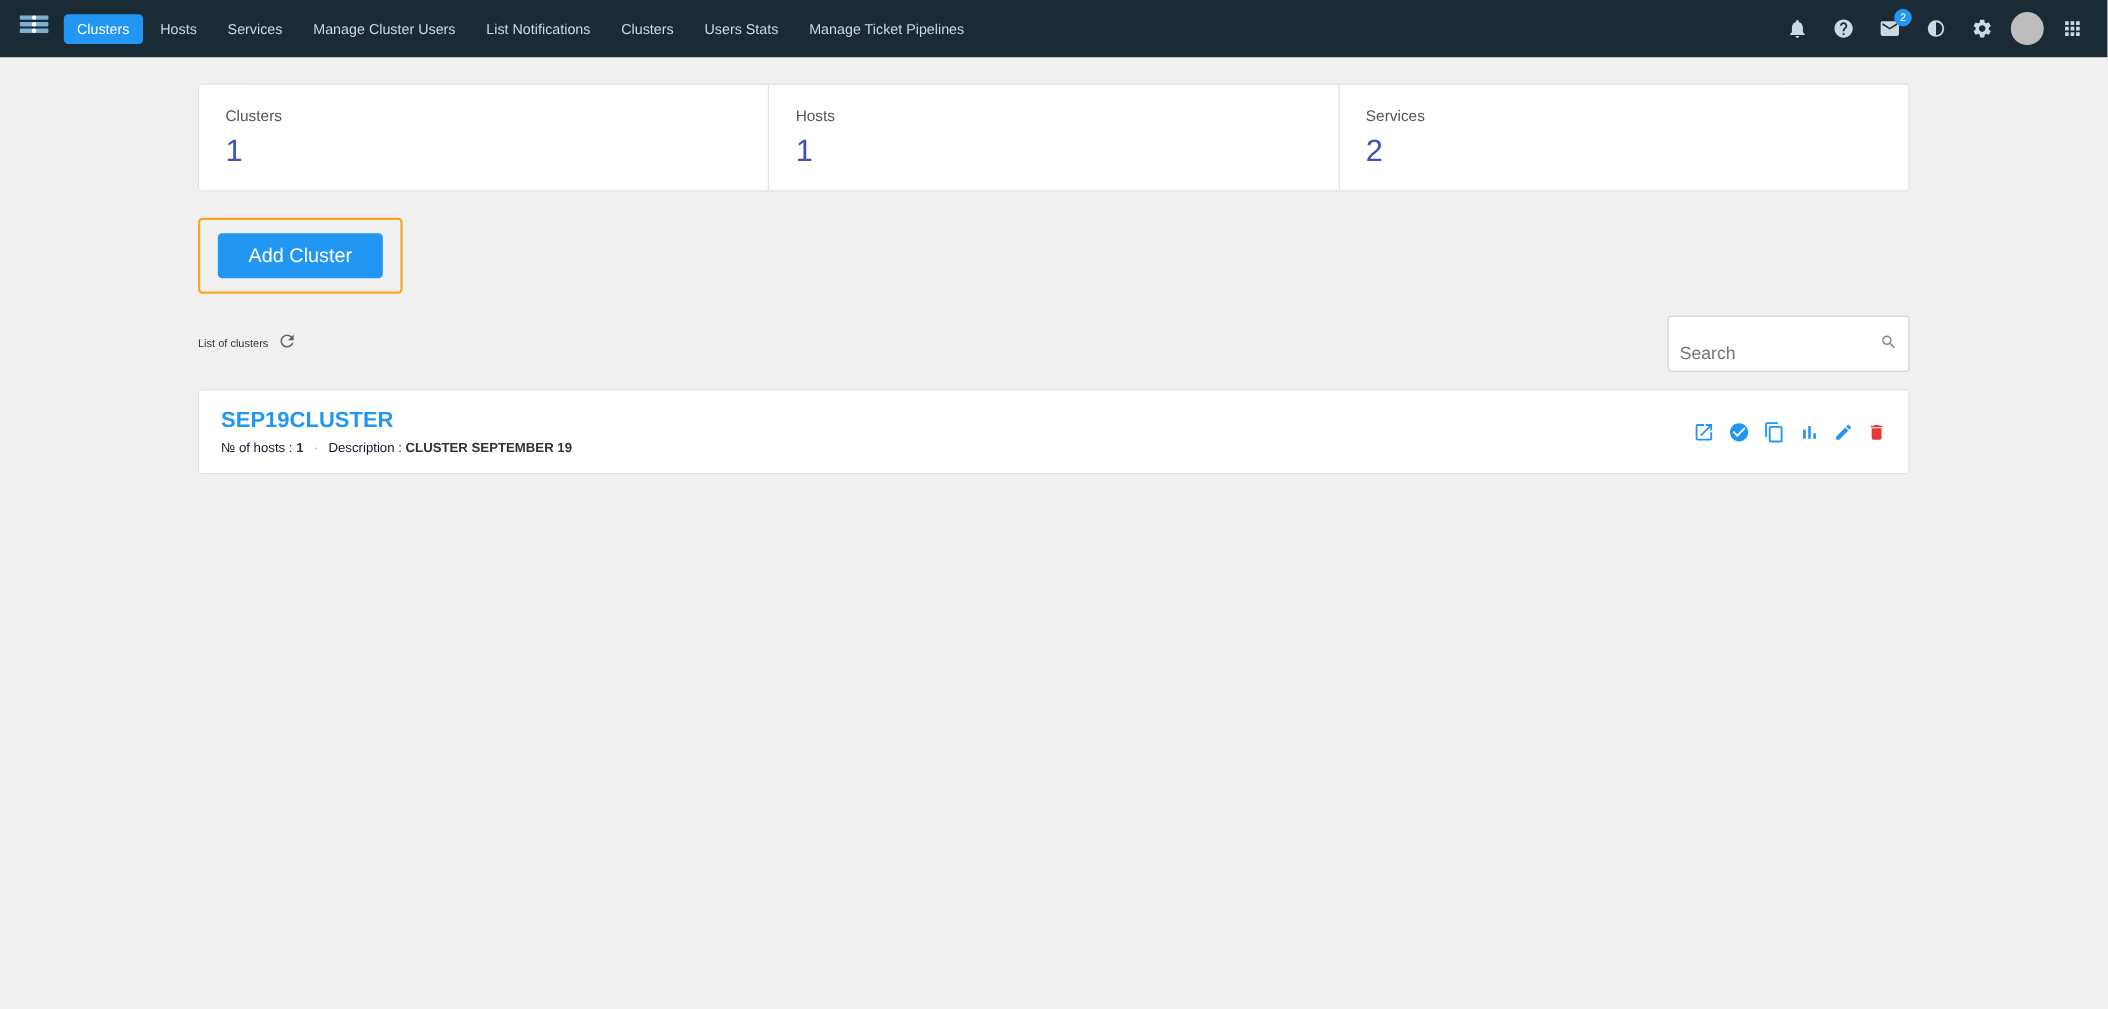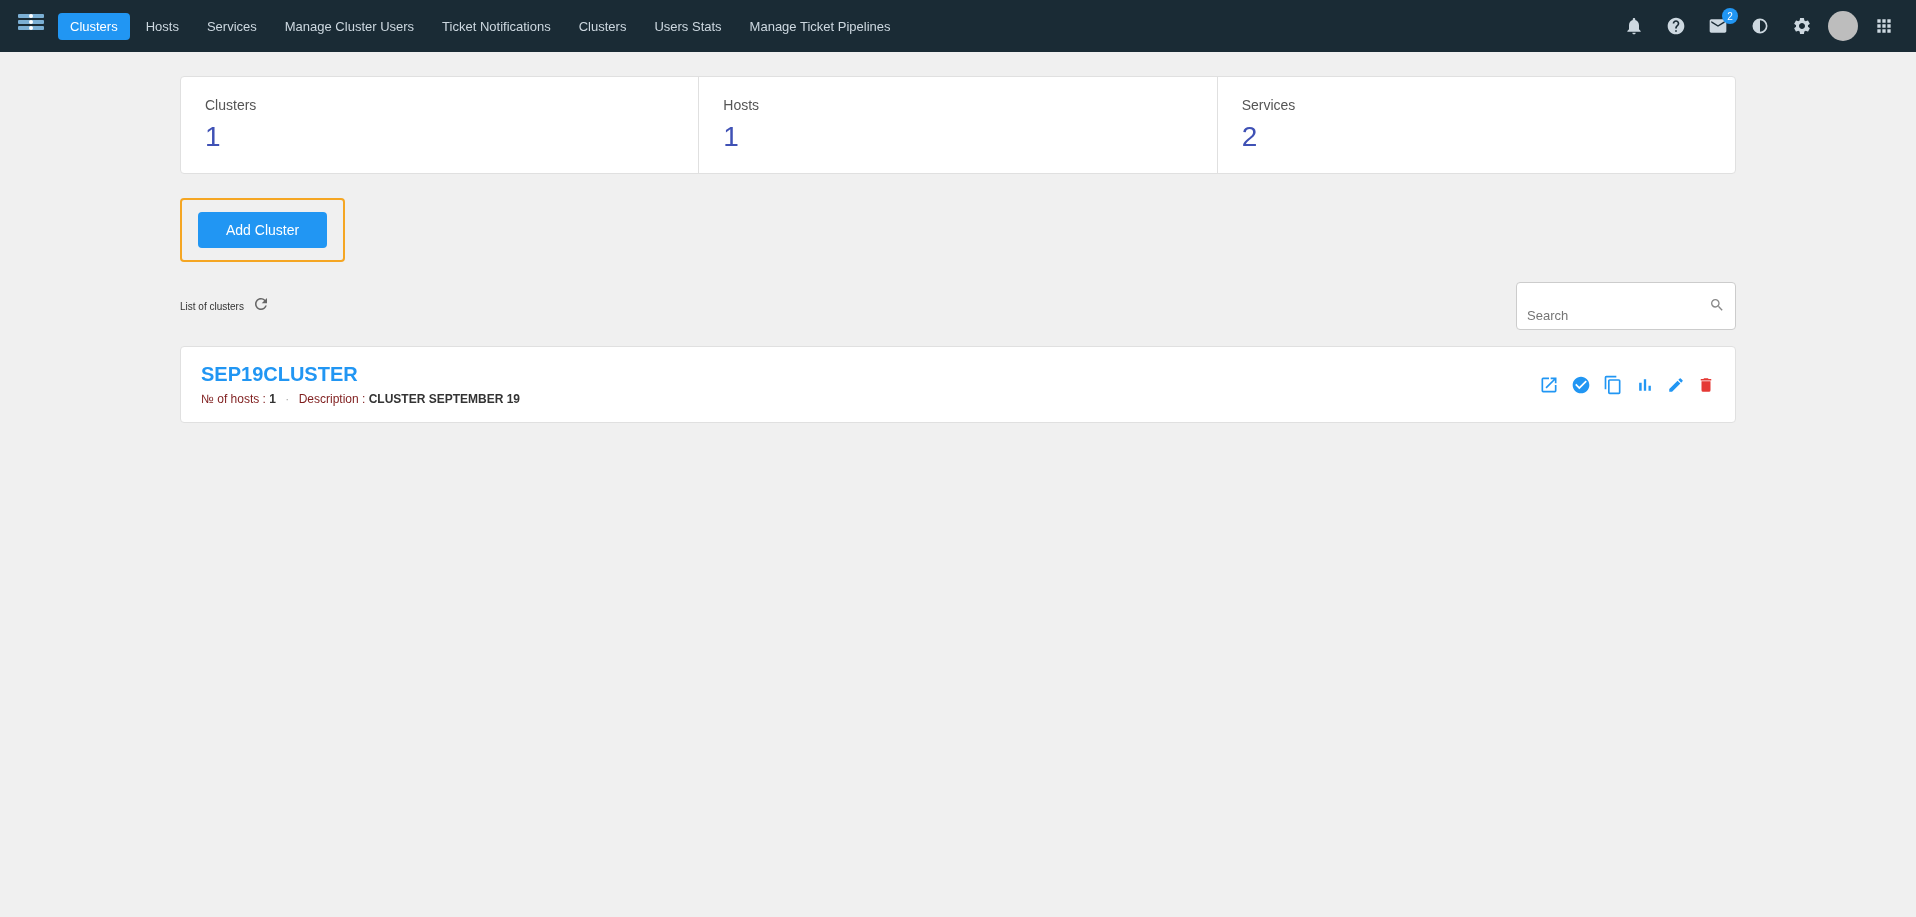--- a/index.html
+++ b/index.html
@@ -112,21 +112,21 @@
       border-radius: 4px;
       display: inline-block;
       padding: 12px 16px;
       margin-bottom: 20px;
     }
     .add-cluster-btn {
       background: #2196f3;
       color: #fff;
       border: none;
       padding: 10px 28px;
-      font-size: 14px;
+      font-size: 18px;
       border-radius: 4px;
       cursor: pointer;
       font-weight: 500;
     }
 
     
     .list-header {
       display: flex;
       align-items: center;
       justify-content: space-between;
@@ -153,21 +153,21 @@
       align-items: center;
       border: 1px solid #ccc;
       border-radius: 4px;
       background: #fff;
       padding: 6px 10px;
       width: 220px;
     }
     .search-input {
       border: none;
       outline: none;
-      font-size: 13px;
+      font-size: 16px;
       width: 100%;
       color: #be185d;
       margin-top: 19px;
     }
     .search-icon {
       color: #888;
       font-size: 15px;
     }
 
     
@@ -185,21 +185,21 @@
       font-size: 20px;
       font-weight: 600;
       color: #2196f3;
       margin-bottom: 6px;
       cursor: pointer;
     }
     .cluster-meta {
       font-size: 12px;
       color: #666;
     }
-    .cluster-meta span.label { color: #7f1d1d; }
+    .cluster-meta span.label { color: #0f172a; }
     .cluster-meta span.value { color: #333; font-weight: 600; }
     .cluster-meta span.sep { margin: 0 6px; color: #aaa; }
 
     
     .cluster-actions {
       display: flex;
       align-items: center;
       gap: 12px;
     }
     .action-btn {
@@ -228,21 +228,21 @@
       <circle cx="15" cy="8" r="2" fill="#fff"></circle>
       <circle cx="15" cy="14" r="2" fill="#fff"></circle>
       <circle cx="15" cy="20" r="2" fill="#fff"></circle>
     </svg>
   </span>
 
   <button class="nav-btn active">Clusters</button>
   <button class="nav-btn">Hosts</button>
   <button class="nav-btn">Services</button>
   <button class="nav-btn">Manage Cluster Users</button>
-  <button class="nav-btn">Ticket Notifications</button>
+  <button class="nav-btn">List Notifications</button>
   <button class="nav-btn">Clusters</button>
   <button class="nav-btn">Users Stats</button>
   <button class="nav-btn">Manage Ticket Pipelines</button>
 
   <div class="navbar-spacer"></div>
 
   <div class="navbar-icons">
     <button class="nav-icon-btn" title="Notifications">
       <svg width="20" height="20" viewBox="0 0 24 24" fill="#cdd8e0">
           <path d="M12 22c1.1 0 2-.9 2-2h-4c0 1.1.9 2 2 2zm6-6V11c0-3.07-1.64-5.64-4.5-6.32V4c0-.83-.67-1.5-1.5-1.5s-1.5.67-1.5 1.5v.68C7.63 5.36 6 7.92 6 11v5l-2 2v1h16v-1l-2-2z"></path>

